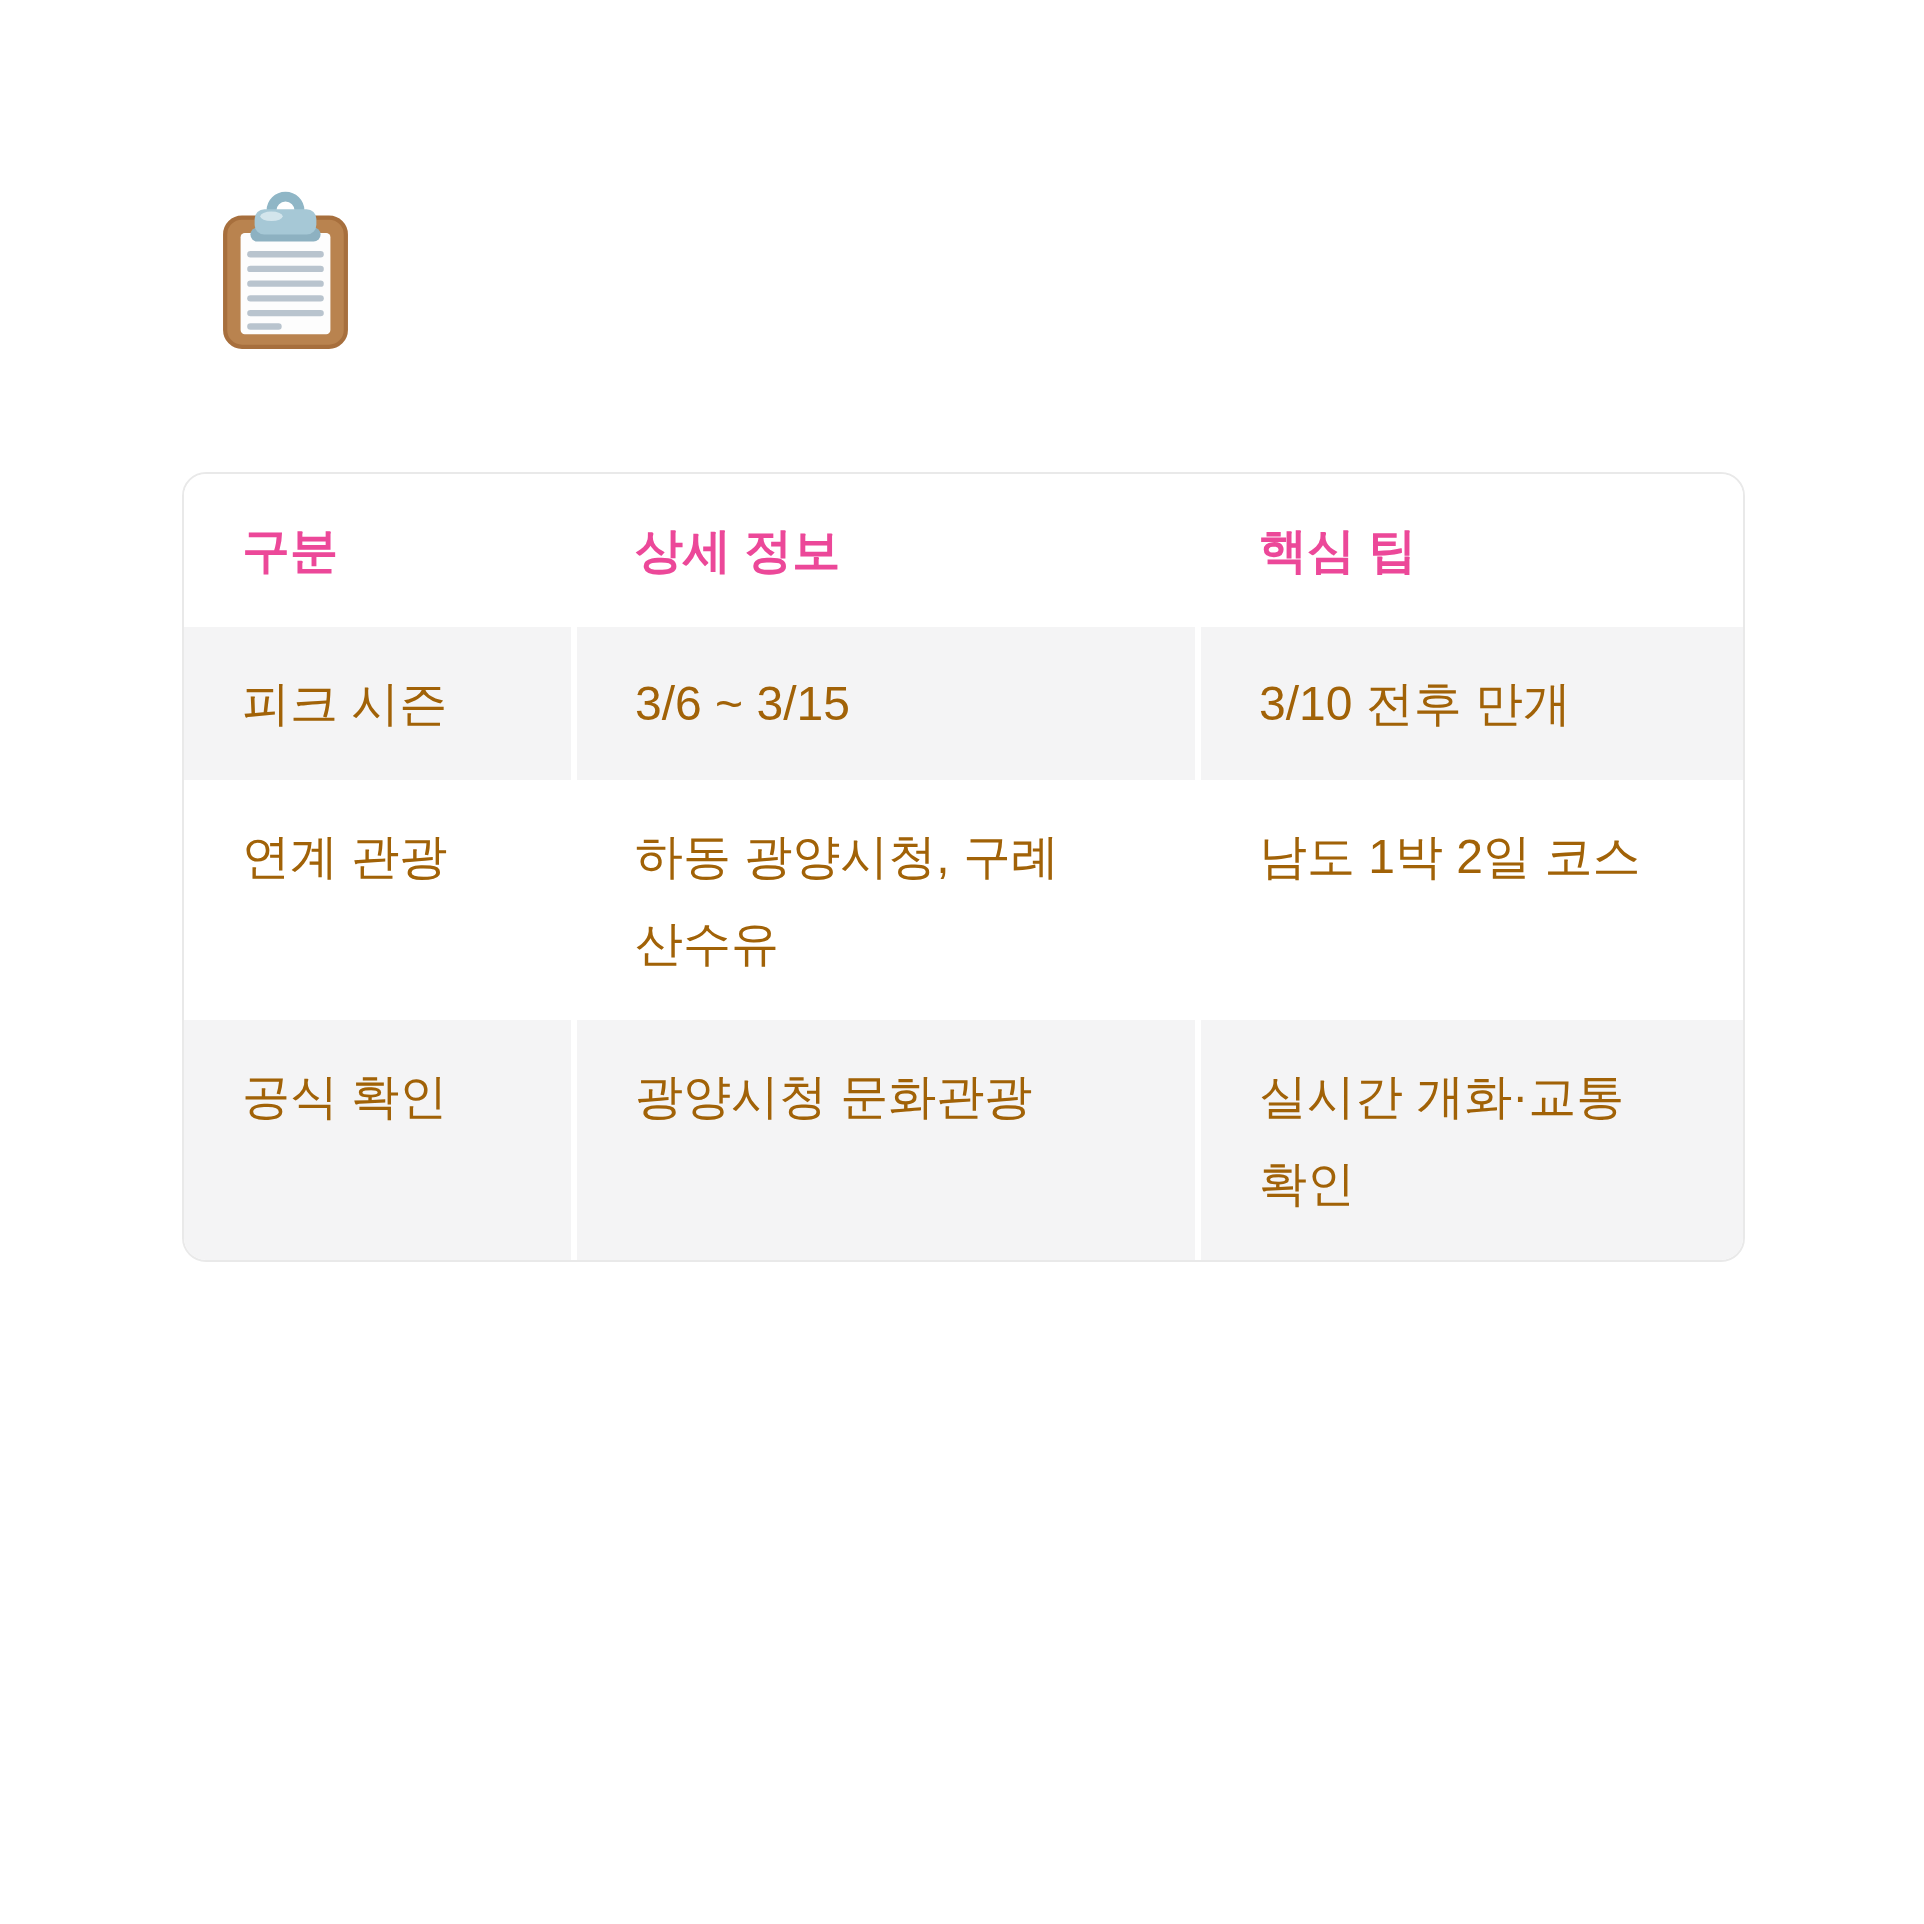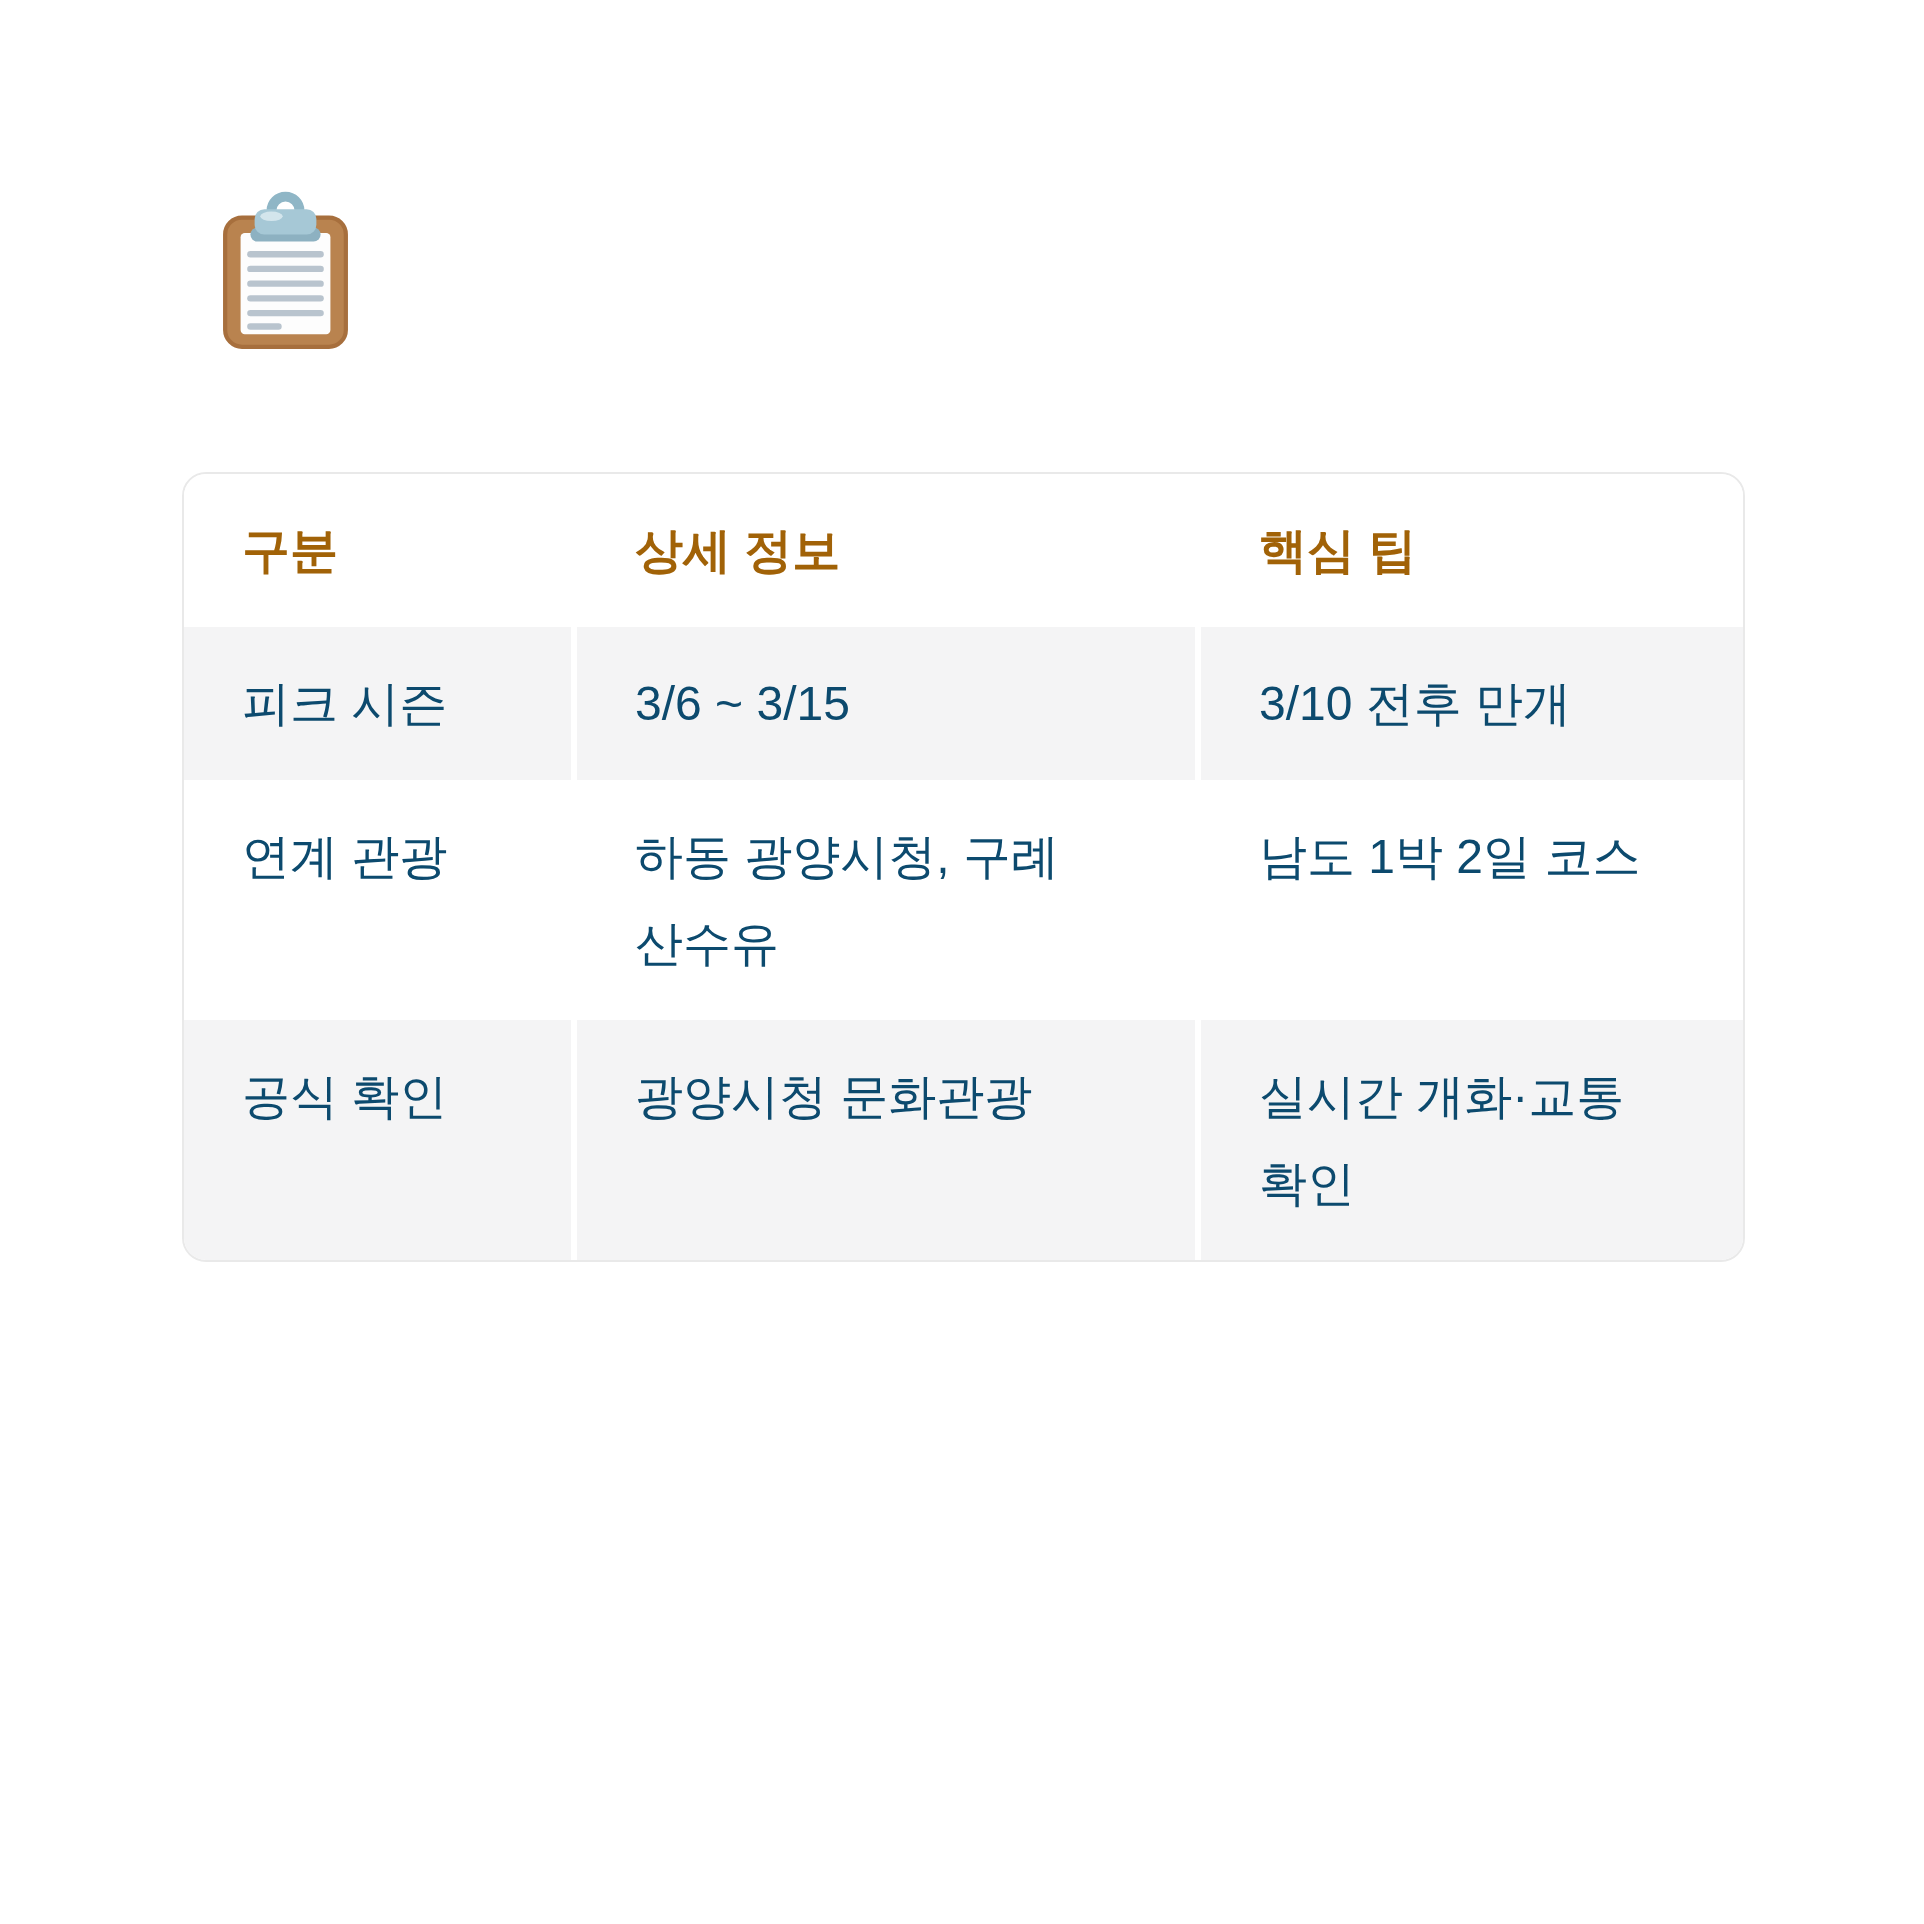--- a/index.html
+++ b/index.html
@@ -60,26 +60,26 @@
   th, td {
     padding: 33px 34px 33px 58px;
     font-size: 48px;
     line-height: 87px;
     text-align: left;
     vertical-align: top;
     white-space: pre-line;
     word-break: keep-all;
   }
   th {
-    color: #a16207;
+    color: #ec4899;
     font-weight: 700;
     background: #ffffff;
   }
   td {
-    color: #0c4a6e;
+    color: #a16207;
     font-weight: 400;
   }
   th + th, td + td {
     border-left: 6.4px solid #ffffff;
   }
   tbody tr:nth-child(odd) td { background: #f4f4f5; }
   tbody tr:nth-child(even) td { background: #ffffff; }
 </style>
 </head>
 <body>

